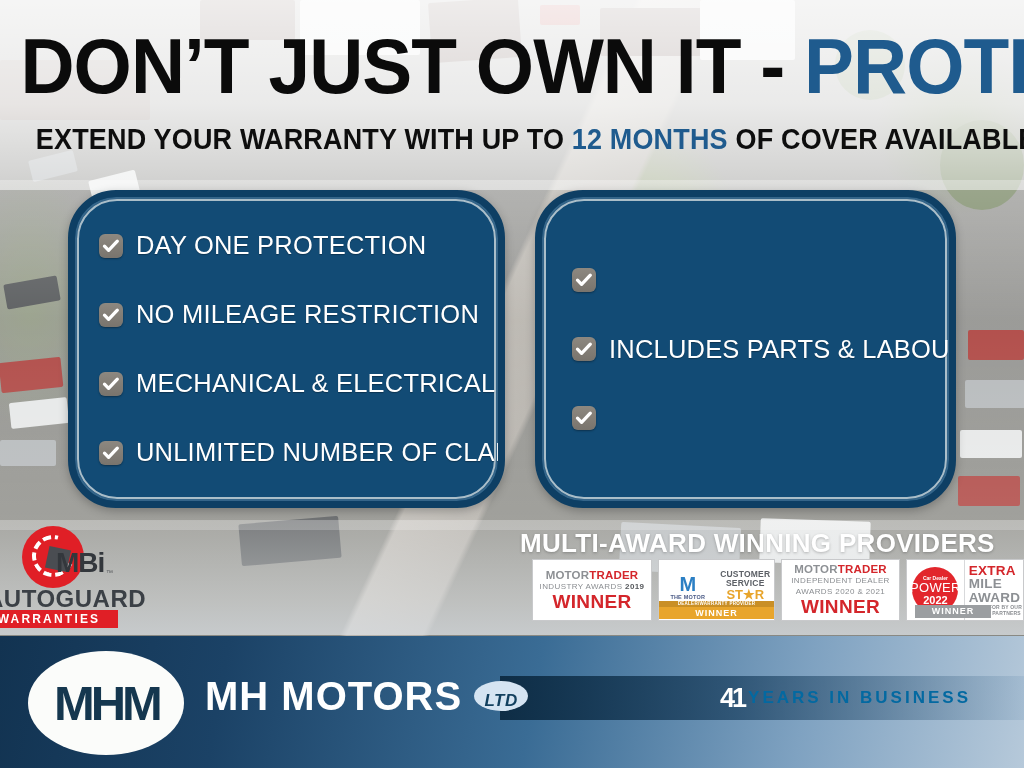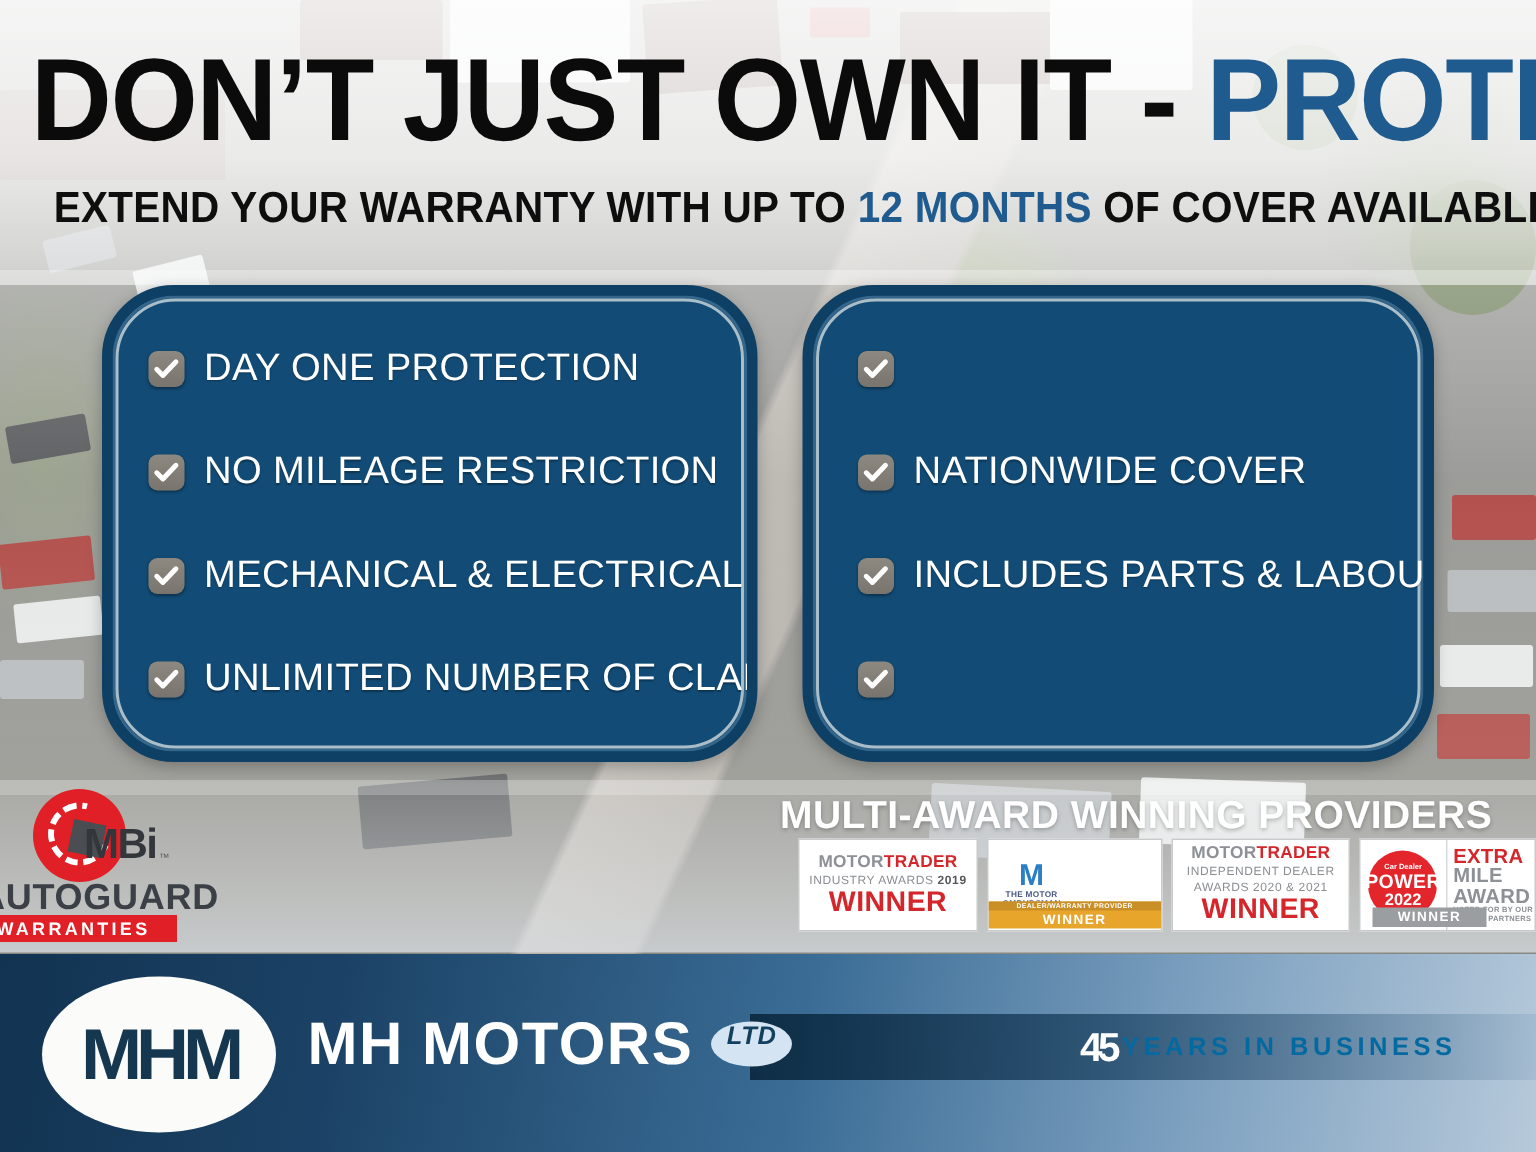--- a/index.html
+++ b/index.html
@@ -190,21 +190,21 @@
   .b2-winsm{ font-size:4.5px; color:#fff; background:#c98f26; line-height:6px; letter-spacing:.3px; }
 
   .b4-row{ display:flex; width:100%; height:100%; }
   .b4-left{ width:49%; display:flex; align-items:center; justify-content:center; position:relative; }
   .b4-right{ width:51%; display:flex; flex-direction:column; align-items:flex-start; justify-content:center; padding-left:4px; border-left:1px solid #d8d9db; }
   .pow-circ{
     width:46px; height:46px; border-radius:50%; background:#e2262c; color:#fff;
     display:flex; flex-direction:column; align-items:center; justify-content:center;
   }
   .pow-cd{ font-size:5px; font-weight:bold; line-height:6px; }
-  .pow-p{ font-size:13px; font-weight:bold; line-height:13px; letter-spacing:.3px; }
+  .pow-p{ font-size:13px; font-weight:normal; line-height:13px; letter-spacing:.3px; }
   .pow-y{ font-size:11px; font-weight:bold; line-height:12px; }
   .pow-ribbon{
     position:absolute; bottom:2px; left:8px; width:76px; height:13px;
     background:#9b9ea1; color:#fff; font-size:9px; font-weight:bold;
     letter-spacing:1px; line-height:13px; text-align:center;
   }
   .em-l{ font-size:13.5px; font-weight:bold; color:#d4262b; line-height:13.5px; letter-spacing:.2px; }
   .em-l.g{ color:#8d9094; }
   .em-sub{ font-size:5px; font-weight:bold; color:#8a8d91; line-height:6px; letter-spacing:.2px; }
 
@@ -231,21 +231,21 @@
     position:absolute; left:205px; top:672px; height:48px;
     display:flex; align-items:center; gap:12px;
   }
   #mh-motors .txt{
     color:#ffffff; font-weight:bold; font-size:40px; letter-spacing:1px;
     font-family:"Liberation Sans", sans-serif;
   }
   #ltd-badge{
     width:54px; height:30px; border-radius:50%;
     background:#d5e4f2;
-    display:flex; align-items:flex-start; justify-content:center;
+    display:flex; align-items:flex-end; justify-content:center;
   }
   #ltd-badge span{
     color:#12405f; font-weight:bold; font-size:17px; font-style:italic; letter-spacing:.5px;
   }
   #years{
     position:absolute; left:720px; top:682px; height:32px;
     display:flex; align-items:center; gap:4px;
   }
   #years .num{
     color:#ffffff; font-weight:bold; font-size:27px; line-height:27px; letter-spacing:-3px;
@@ -335,28 +335,20 @@
             <path d="M2.5 9.2 L6.6 13.3 L15.3 4.2" stroke="#ffffff" stroke-width="3.3" fill="none" stroke-linecap="round" stroke-linejoin="round"></path>
           </svg>
         </span>
     </div>
     <div class="feat">
       <span class="cbox">
           <svg width="18" height="18" viewBox="0 0 18 18">
             <path d="M2.5 9.2 L6.6 13.3 L15.3 4.2" stroke="#ffffff" stroke-width="3.3" fill="none" stroke-linecap="round" stroke-linejoin="round"></path>
           </svg>
         </span>
-      <span class="feat-label">NATIONWIDE COVER</span>
-    </div>
-    <div class="feat">
-      <span class="cbox">
-          <svg width="18" height="18" viewBox="0 0 18 18">
-            <path d="M2.5 9.2 L6.6 13.3 L15.3 4.2" stroke="#ffffff" stroke-width="3.3" fill="none" stroke-linecap="round" stroke-linejoin="round"></path>
-          </svg>
-        </span>
       <span class="feat-label">INCLUDES PARTS &amp; LABOUR</span>
     </div>
     <div class="feat">
       <span class="cbox">
           <svg width="18" height="18" viewBox="0 0 18 18">
             <path d="M2.5 9.2 L6.6 13.3 L15.3 4.2" stroke="#ffffff" stroke-width="3.3" fill="none" stroke-linecap="round" stroke-linejoin="round"></path>
           </svg>
         </span>
     </div>
   </div>
@@ -380,20 +372,26 @@
     <div class="mt-head"><span class="g">MOTOR</span><span class="r">TRADER</span></div>
     <div class="mt-sub"><span>INDUSTRY AWARDS</span> <b>2019</b></div>
     <div class="mt-win">WINNER</div>
   </div>
 
   <div class="badge b2">
     <div class="b2-row">
       <div class="b2-left">
         <div class="omb-mark">M</div>
         <div class="omb-txt">THE MOTOR OMBUDSMAN</div>
+      </div>
+      <div class="b2-right">
+        <div class="cs-txt">CUSTOMER</div>
+        <div class="cs-txt">SERVICE</div>
+        <div class="star-txt">ST★R</div>
+        <div class="cs-txt">AWARDS!</div>
       </div>
     </div>
     <div class="b2-win">
       <div class="b2-winsm">DEALER/WARRANTY PROVIDER</div>
       <span>WINNER</span>
     </div>
   </div>
 
   <div class="badge b3">
     <div class="mt-head"><span class="g">MOTOR</span><span class="r">TRADER</span></div>
@@ -432,15 +430,15 @@
 </div>
 
 <div id="mh-motors">
   <span class="txt">MH MOTORS</span>
   <span id="ltd-badge">
       <span>LTD</span>
     </span>
 </div>
 
 <div id="years">
-  <span class="num">45</span>
+  <span class="num">41</span>
   <span class="lbl">YEARS IN BUSINESS</span>
 </div>
 
 </body></html>

